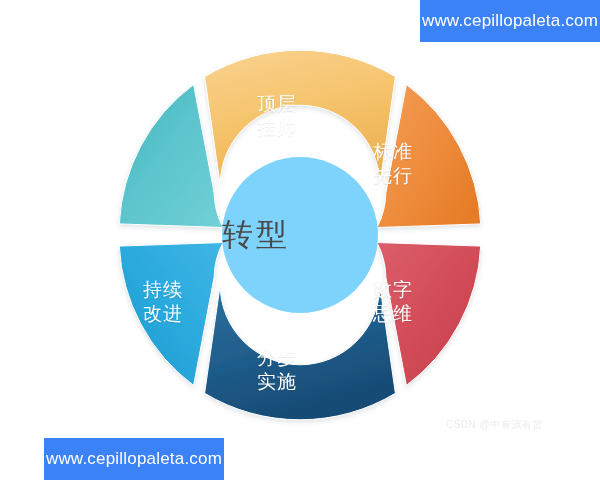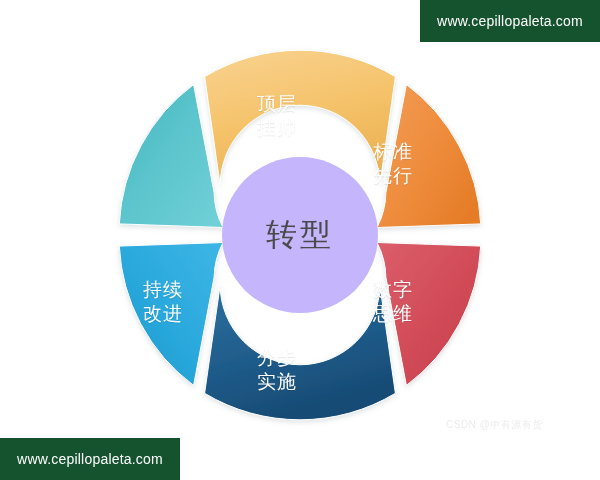--- a/index.html
+++ b/index.html
@@ -46,45 +46,45 @@
     pointer-events: none;
   }
 
   #center-hub {
     position: absolute;
     left: 222px;
     top: 157px;
     width: 156px;
     height: 156px;
     border-radius: 50%;
-    background: #c4b5fd;
+    background: #7dd3fc;
     display: flex;
-    flex-direction: column;
+    flex-direction: row;
     align-items: center;
-    justify-content: center;
   }
   #center-hub .hub-line {
     color: #4a4a4a;
     font-size: 31px;
     line-height: 1.32;
     letter-spacing: 3px;
     text-align: center;
     white-space: pre;
   }
 
   
   .watermark-bar {
     position: absolute;
-    background: #14532d;
+    background: #3b82f6;
     color: #ffffff;
-    font-size: 14px;
+    font-size: 17px;
     letter-spacing: 0.2px;
     display: flex;
     align-items: center;
     justify-content: center;
+    margin-left: 44px;
   }
   #watermark-top {
     right: 0;
     top: 0;
     width: 180px;
     height: 42px;
   }
   #watermark-bottom {
     left: 0;
     bottom: 0;

